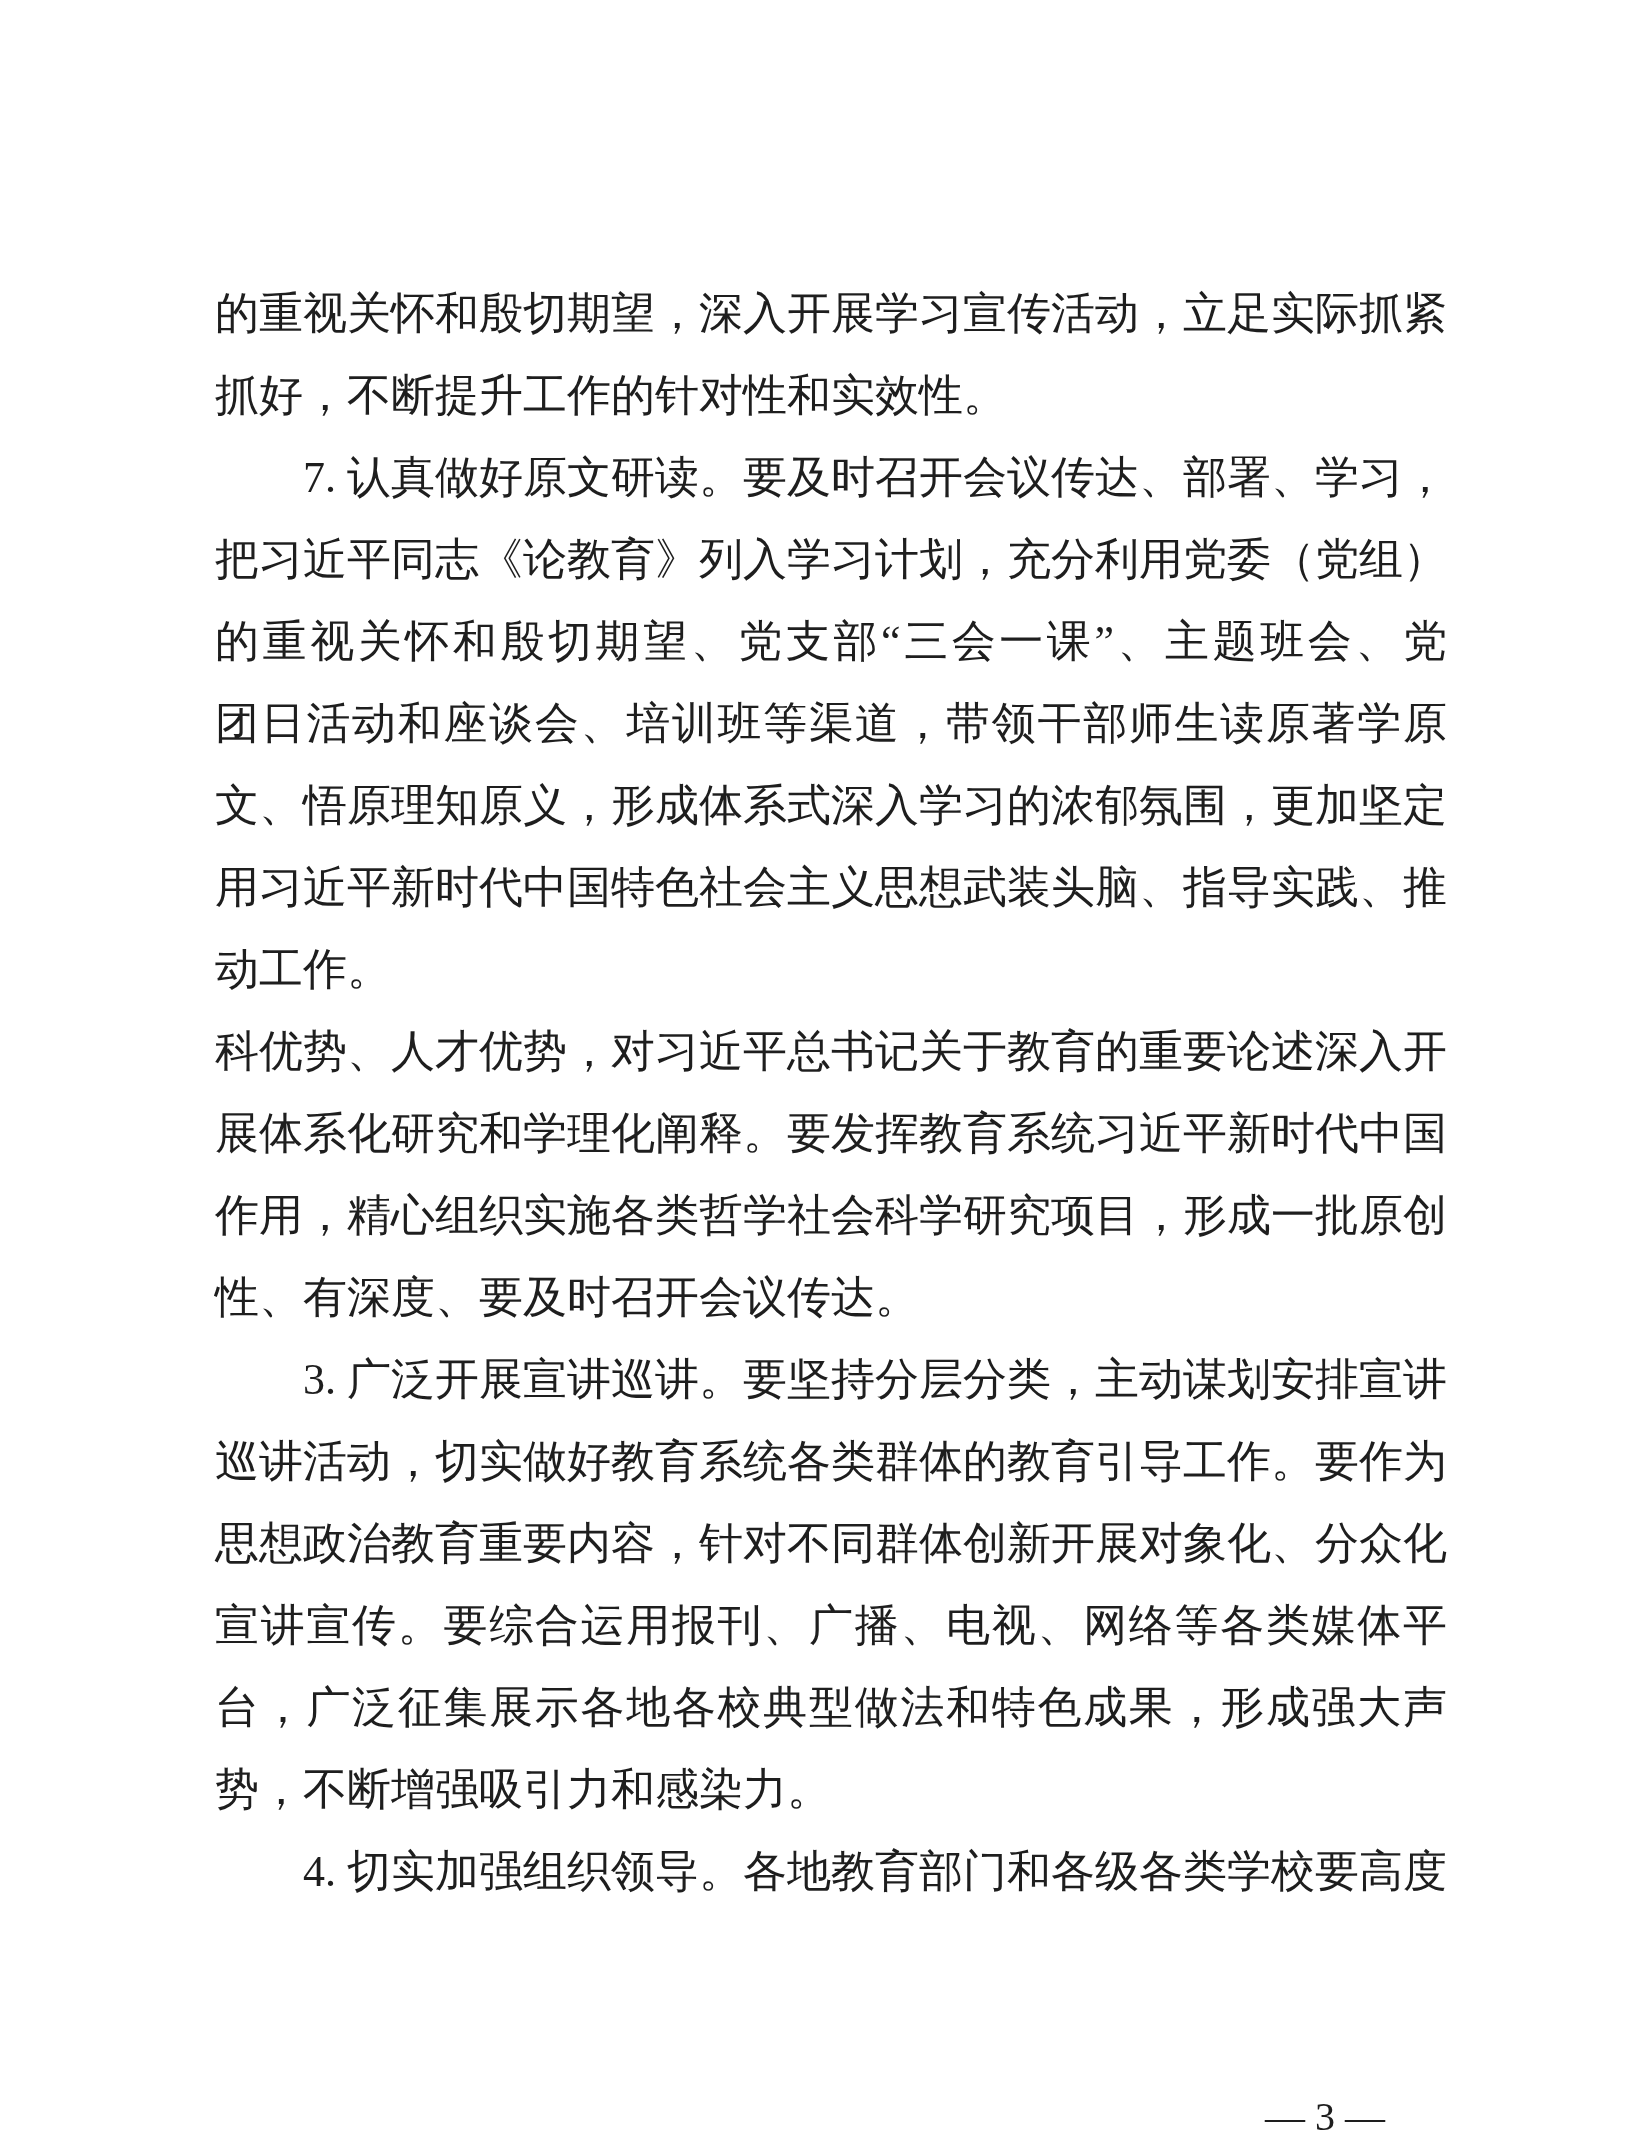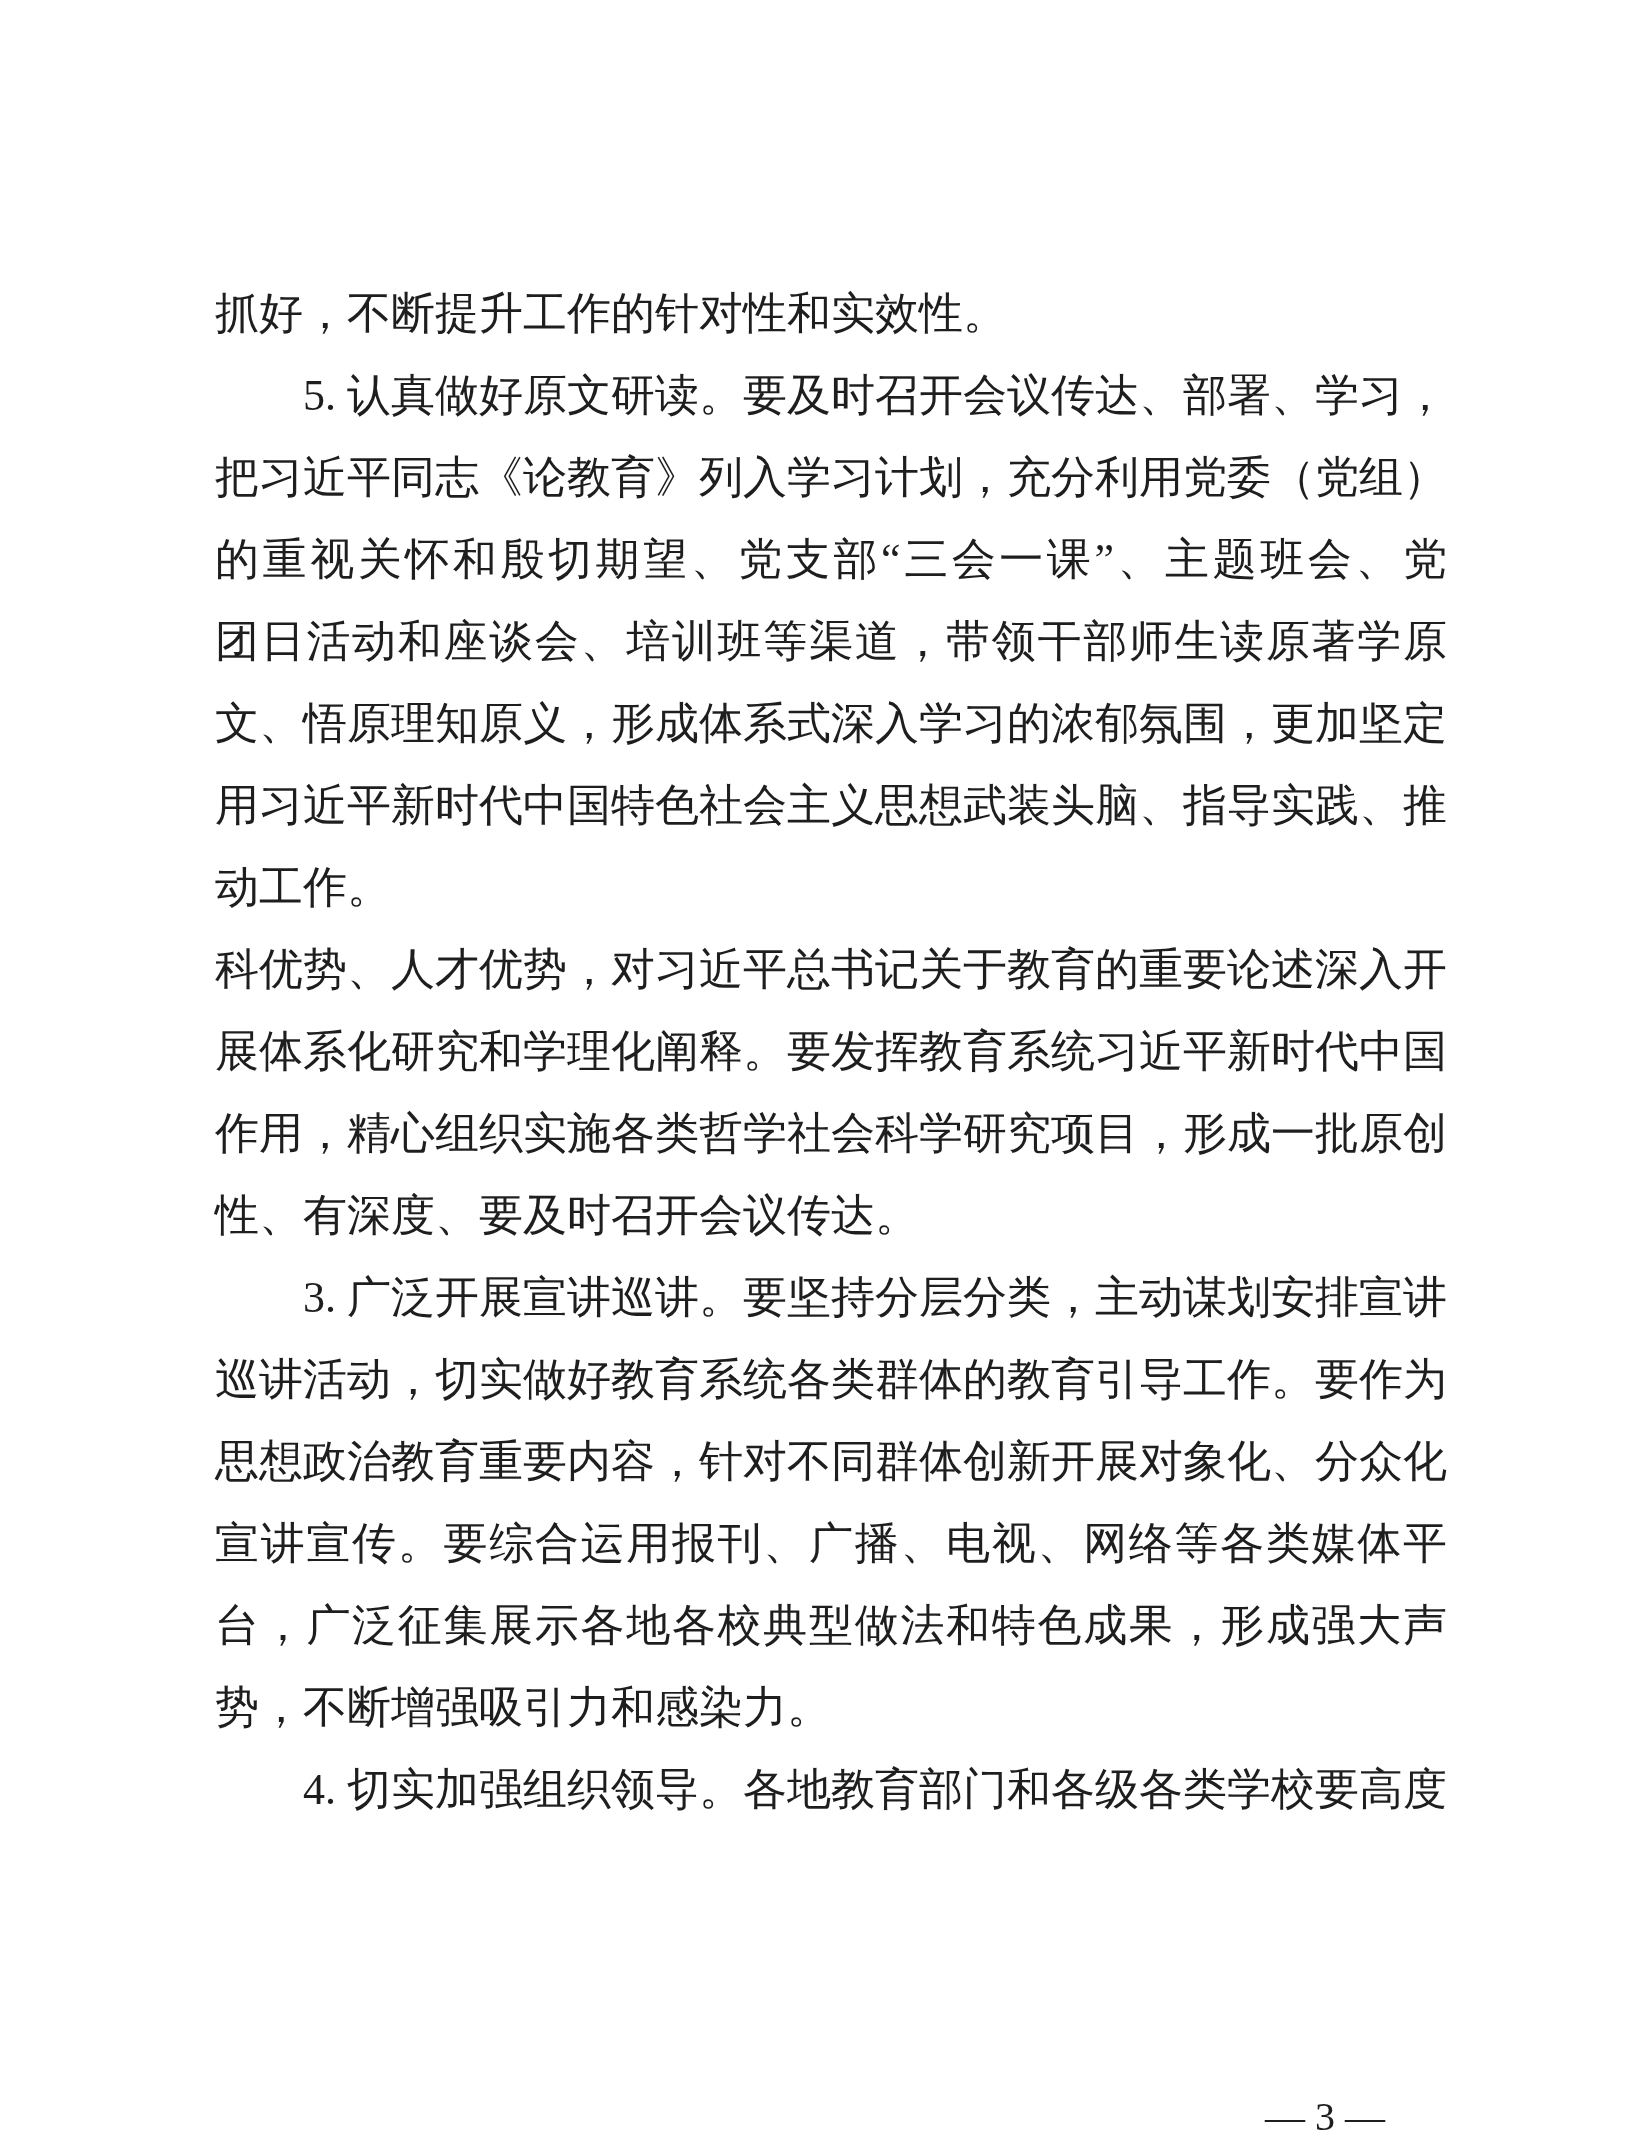--- a/index.html
+++ b/index.html
@@ -49,22 +49,23 @@
     font-size: 40px;
     line-height: 46px;
     white-space: nowrap;
   }
 </style>
 </head>
 <body>
 
 <div class="page">
   <div class="content">
+    <div class="line">的重视关怀和殷切期望，深入开展学习宣传活动，立足实际抓紧</div>
     <div class="line end">抓好，不断提升工作的针对性和实效性。</div>
-    <div class="line indent">5. 认真做好原文研读。要及时召开会议传达、部署、学习，</div>
+    <div class="line indent">7. 认真做好原文研读。要及时召开会议传达、部署、学习，</div>
     <div class="line">把习近平同志《论教育》列入学习计划，充分利用党委（党组）</div>
     <div class="line">的重视关怀和殷切期望、党支部“三会一课”、主题班会、党</div>
     <div class="line">团日活动和座谈会、培训班等渠道，带领干部师生读原著学原</div>
     <div class="line">文、悟原理知原义，形成体系式深入学习的浓郁氛围，更加坚定</div>
     <div class="line">用习近平新时代中国特色社会主义思想武装头脑、指导实践、推</div>
     <div class="line end">动工作。</div>
     <div class="line">科优势、人才优势，对习近平总书记关于教育的重要论述深入开</div>
     <div class="line">展体系化研究和学理化阐释。要发挥教育系统习近平新时代中国</div>
     <div class="line">作用，精心组织实施各类哲学社会科学研究项目，形成一批原创</div>
     <div class="line end">性、有深度、要及时召开会议传达。</div>

